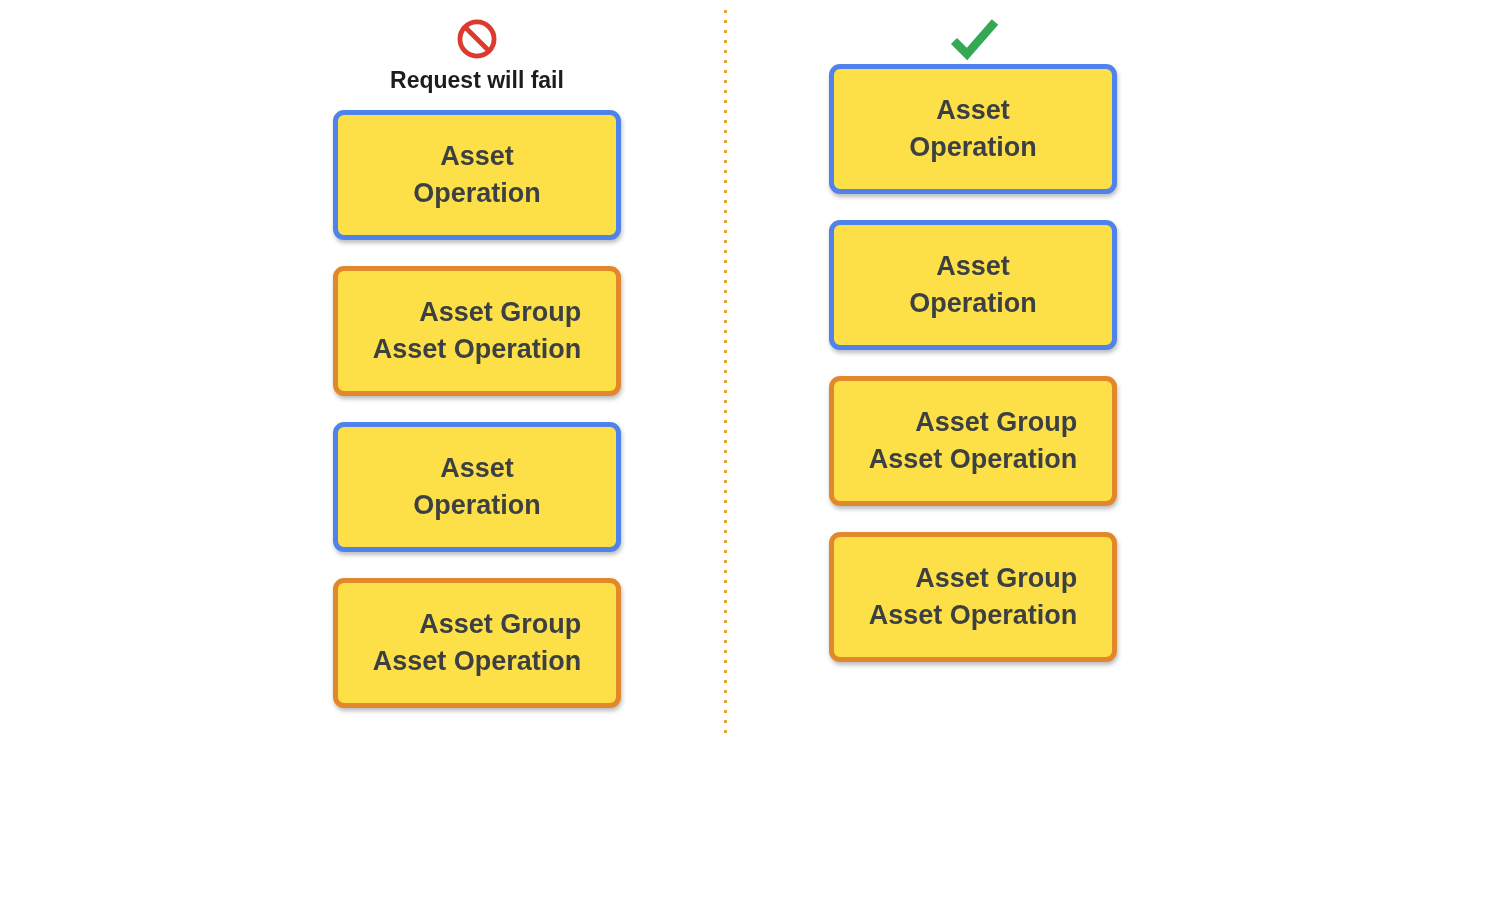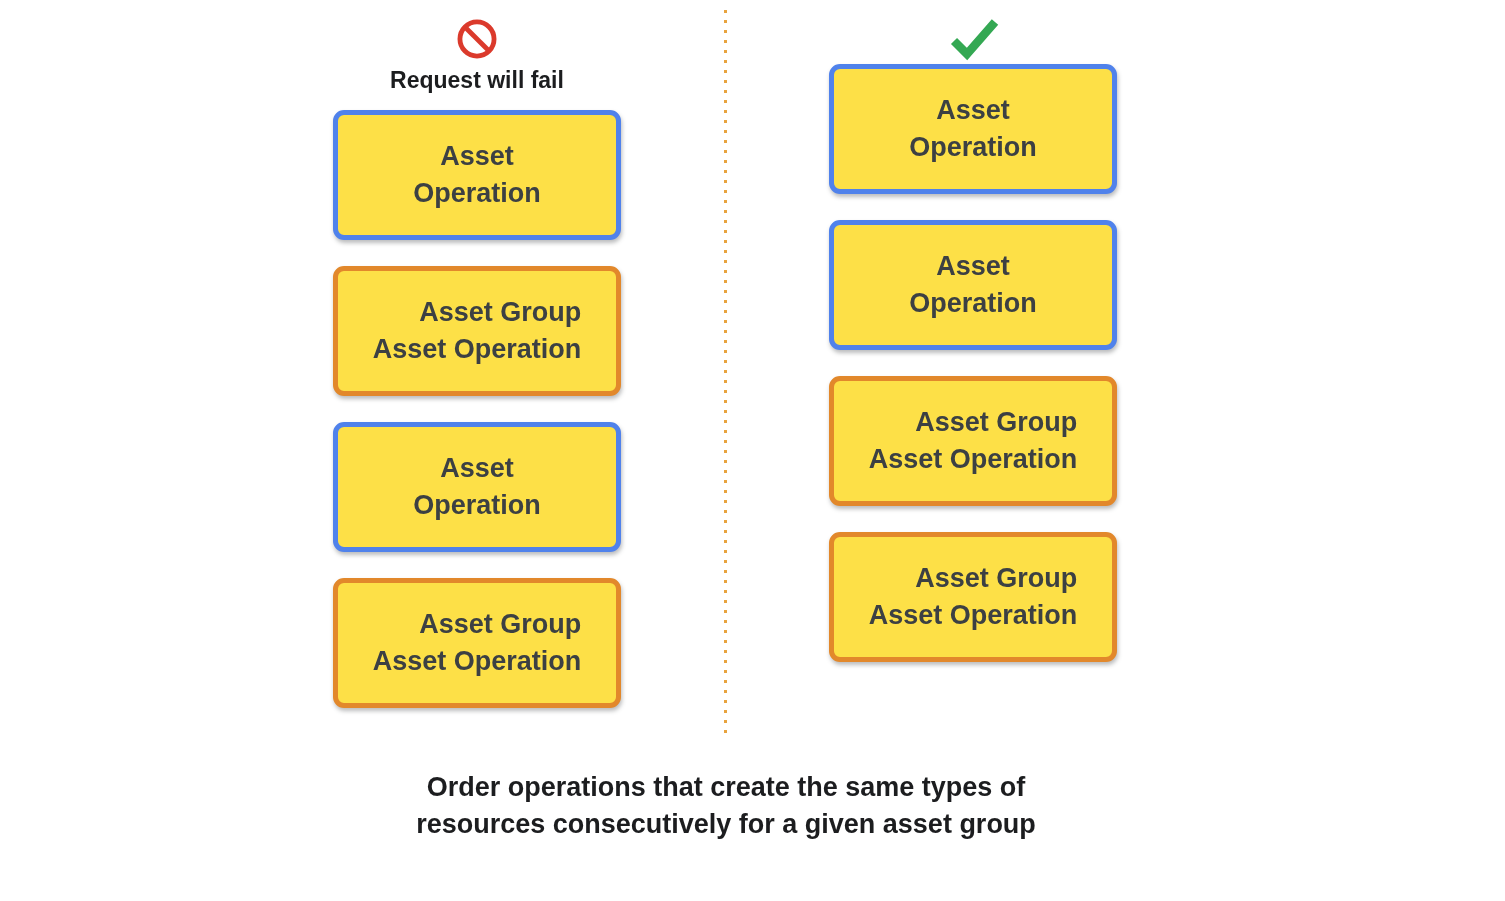--- a/index.html
+++ b/index.html
@@ -123,16 +123,14 @@
     <div class="box" data-type="blue">Asset
 Operation</div>
     <div class="box" data-type="blue">Asset
 Operation</div>
     <div class="box" data-type="orange">Asset Group
 Asset Operation</div>
     <div class="box" data-type="orange">Asset Group
 Asset Operation</div>
   </div>
 
-  <div class="caption">Order operations that create the same types of
-resources consecutively for a given asset group</div>
 
 </div>
 
 </body></html>

